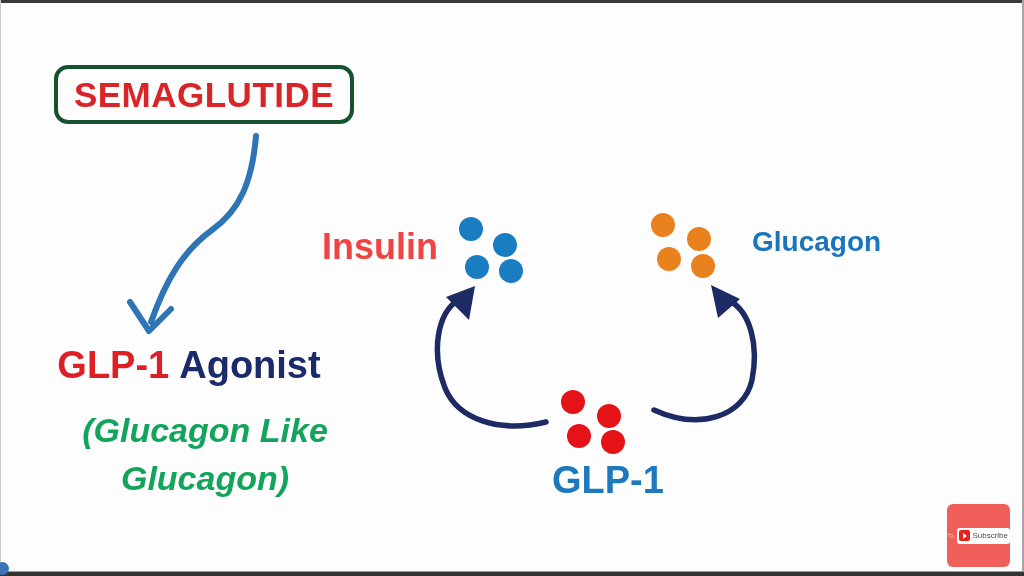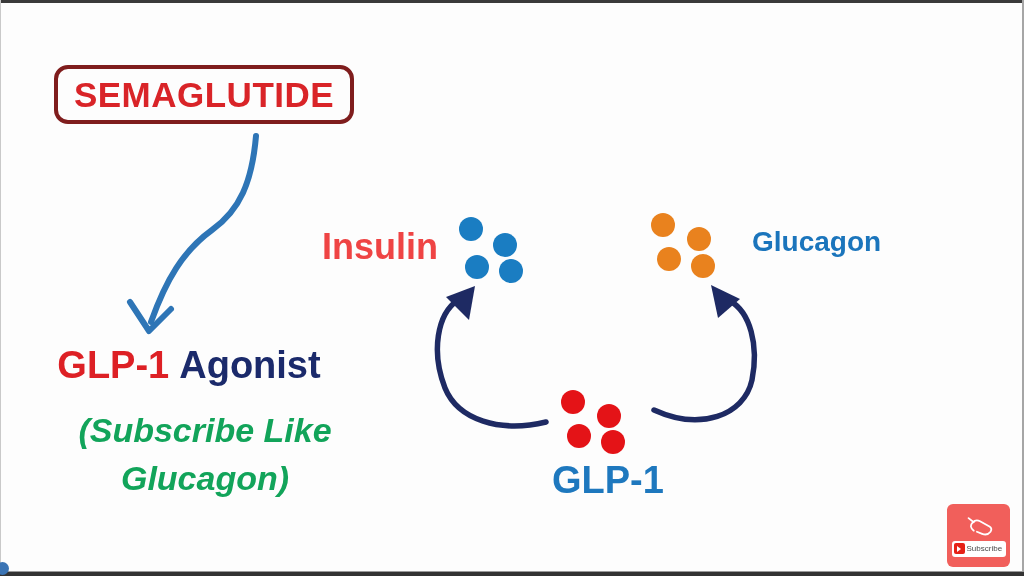--- a/index.html
+++ b/index.html
@@ -4,42 +4,42 @@
 <style>
   * { margin:0; padding:0; box-sizing:border-box; }
   html,body { width:1024px; height:576px; overflow:hidden; background:#ffffff;
               font-family:"Liberation Sans", sans-serif; }
   .stage { position:relative; width:1024px; height:576px; background:#fdfdfd; }
 
   .layer { position:absolute; left:0; top:0; width:1024px; height:576px; }
 
   
   .sema-box { position:absolute; left:54px; top:65px; width:300px; height:59px;
-              border:4px solid #7f1d1d; border-radius:14px; background:#fdfdfd;
+              border:4px solid #14532d; border-radius:14px; background:#fdfdfd;
               display:flex; align-items:center; justify-content:center; }
   .sema-text { color:#d92428; font-weight:bold; font-size:35px; letter-spacing:0.5px; }
 
   
   .glp1-agonist { position:absolute; left:44px; top:344px; width:290px;
                   text-align:center; font-size:38px; font-weight:bold; white-space:nowrap; }
   .red-part { color:#dd2025; margin-right:10px; }
   .navy-part { color:#1b2a6b; }
 
   
   .green-block { position:absolute; left:40px; top:406px; width:330px; text-align:center;
                  font-size:34px; font-weight:bold; font-style:italic; color:#12a45a;
                  line-height:48px; }
 
   .insulin-label  { position:absolute; left:322px; top:226px; font-size:36px; font-weight:bold; color:#ef4444; }
   .glucagon-label { position:absolute; left:752px; top:226px; font-size:28px; font-weight:bold; color:#1b75bc; }
   .glp1-label     { position:absolute; left:552px; top:459px; font-size:38px; font-weight:bold; color:#1e78be; }
 
   
   .subscribe-btn { position:absolute; left:947px; top:504px; width:63px; height:63px;
-                   background:#f15f5b; border-radius:6px; display:flex; flex-direction:column;
+                   background:#f15f5b; border-radius:6px; display:flex; 
                    align-items:center; justify-content:center; gap:3px; cursor:pointer; }
   .subscribe-pill { width:54px; height:16px; background:#ffffff; border-radius:3px;
                     display:flex; align-items:center; gap:2px; padding:0 2px; }
   .play-sq { width:11px; height:11px; background:#e62117; border-radius:2px; flex:0 0 auto;
              display:flex; align-items:center; justify-content:center; }
   .tri { width:0; height:0; border-left:4px solid #ffffff;
          border-top:3px solid transparent; border-bottom:3px solid transparent; }
   .subscribe-text { font-size:8px; color:#4a4a4a; white-space:nowrap; }
 
   
@@ -85,21 +85,21 @@
 
   <div class="sema-box">
     <span class="sema-text">SEMAGLUTIDE</span>
   </div>
 
   <div class="glp1-agonist">
     <span class="red-part">GLP-1</span><span class="navy-part">Agonist</span>
   </div>
 
   <div class="green-block">
-    <div>(Subscribe Like</div>
+    <div>(Glucagon Like</div>
     <div>Glucagon)</div>
   </div>
 
   <div class="insulin-label">Insulin</div>
 
   <div class="glucagon-label">Glucagon</div>
 
   <div class="glp1-label">GLP-1</div>
 
   <div class="subscribe-btn">

